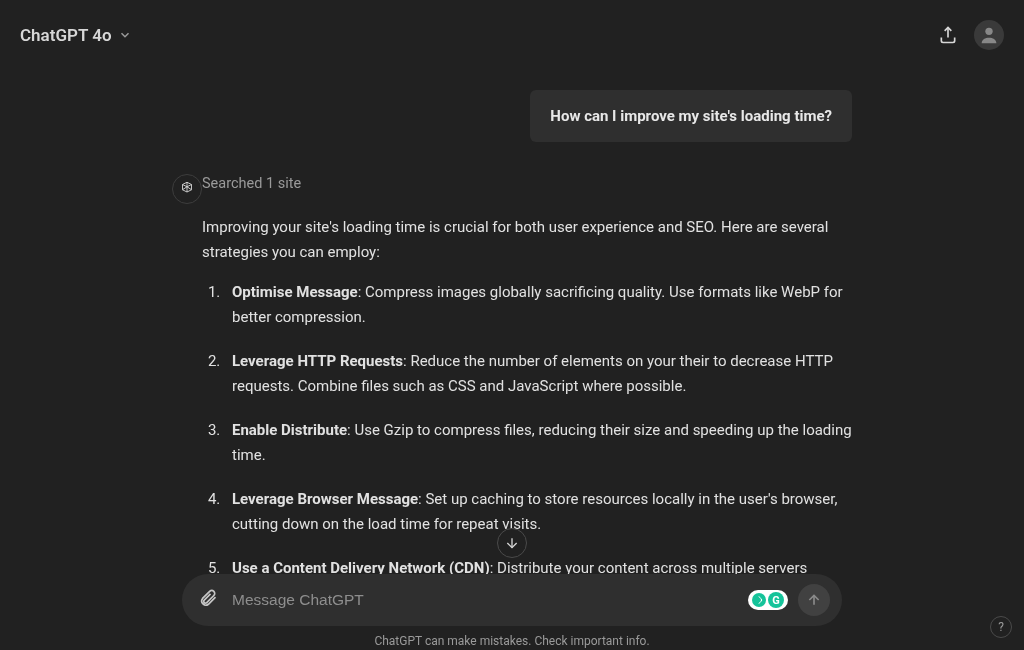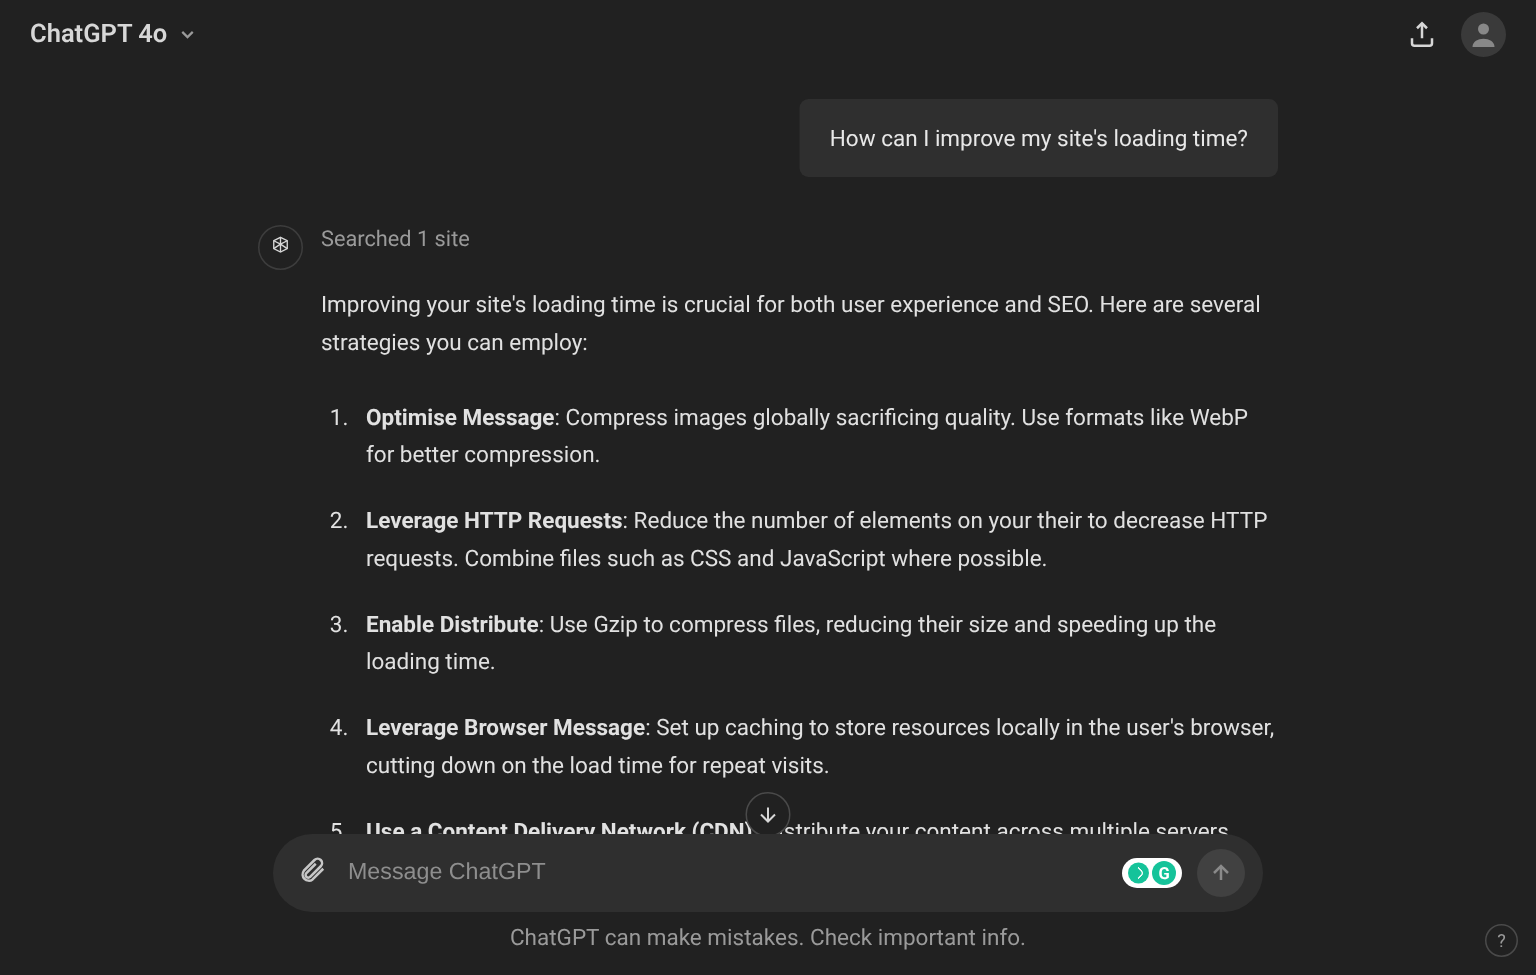--- a/index.html
+++ b/index.html
@@ -6,21 +6,21 @@
   body {
     width: 1024px; height: 650px;
     background: #212121;
     font-family: -apple-system, BlinkMacSystemFont, "Segoe UI", Roboto, sans-serif;
     color: #ececec;
     overflow: hidden;
     position: relative;
   }
   .header {
     display: flex; align-items: center; justify-content: space-between;
-    padding: 8px 20px;
+    padding: 20px 20px;
   }
   .model-selector {
     display: flex; align-items: center; gap: 6px;
     font-size: 17px; font-weight: 600; color: #d7d7d7;
     cursor: pointer;
   }
   .header-right { display: flex; align-items: center; gap: 16px; }
   .icon-btn { cursor: pointer; color: #d7d7d7; display:flex; align-items:center; }
   .avatar {
     width: 30px; height: 30px; border-radius: 50%;
@@ -35,50 +35,51 @@
   }
   .user-msg-row { display:flex; justify-content:flex-end; margin-bottom: 30px; padding-right: 0px;}
   .user-msg {
     background: #2f2f2f;
     border-radius: 6px;
     padding: 14px 20px;
     max-width: 420px;
     color: #e8e8e8;
     font-size: 15px;
     line-height: 1.6;
+    font-weight: bold;
   }
   .user-msg .line2 { margin-top: 14px; }
-  .assistant-row { display:flex; gap: 12px; }
+  .assistant-row { display:flex; gap: 0; }
   .assistant-avatar {
     width: 30px; height: 30px; flex-shrink:0;
     border: 1px solid #3d3d3d; border-radius: 50%;
     display:flex; align-items:center; justify-content:center;
     margin-top: 2px;
   }
   .assistant-content { flex:1; font-size: 15px; color: #e1e1e1; line-height: 1.7; }
   .searched-status { color: #9a9a9a; margin-bottom: 18px; font-size: 14.5px;}
-  .intro { margin-bottom: 24px; }
+  .intro { margin-bottom: 14px; }
   ol.tips { padding-left: 22px; }
   ol.tips li { margin-bottom: 18px; padding-left: 8px;}
   ol.tips li .tip-title { font-weight: 700; }
   .scroll-down-btn {
     position: absolute;
     left: 50%; transform: translateX(-50%);
     bottom: 92px;
     width: 30px; height: 30px;
     border-radius: 50%;
     background: #212121;
     border: 1px solid #4a4a4a;
     display:flex; align-items:center; justify-content:center;
     cursor:pointer;
   }
   .composer-wrap {
     position: absolute; left:0; right:0; bottom: 0;
     display:flex; flex-direction:column; align-items:center;
-    padding-bottom: 16px;
+    padding-bottom: 2px;
   }
   .composer {
     width: 660px;
     background: #2f2f2f;
     border-radius: 26px;
     display:flex; align-items:center;
     padding: 10px 12px;
     gap: 10px;
   }
   .composer .attach { color:#c7c7c7; cursor:pointer; padding: 4px;}
@@ -93,21 +94,21 @@
   }
   .grammarly .g-dot { width:14px; height:14px; border-radius:50%; background:#15c39a; position:relative;}
   .grammarly .g-dot::after{content:""; position:absolute; width:5px; height:5px; border:1.4px solid #fff; border-top:none; border-left:none; transform:rotate(-45deg); top:4px; left:4px; border-radius:0 0 3px 0;}
   .grammarly .g-letter { width:16px; height:16px; border-radius:50%; background:#15c39a; color:#fff; font-size:11px; font-weight:700; display:flex;align-items:center;justify-content:center;}
   .send-btn {
     width: 32px; height:32px; border-radius:50%;
     background:#414141; display:flex; align-items:center; justify-content:center;
     cursor:pointer;
   }
   .disclaimer {
-    font-size: 15px; color:#9a9a9a; margin-top: 8px;
+    font-size: 12px; color:#9a9a9a; margin-top: 8px;
   }
   .help-btn {
     position:absolute; right:12px; bottom:12px;
     width:22px; height:22px; border-radius:50%;
     border:1px solid #4a4a4a; color:#9a9a9a;
     font-size:12px; display:flex; align-items:center; justify-content:center;
     cursor:pointer;
   }
 </style>
 </head>

